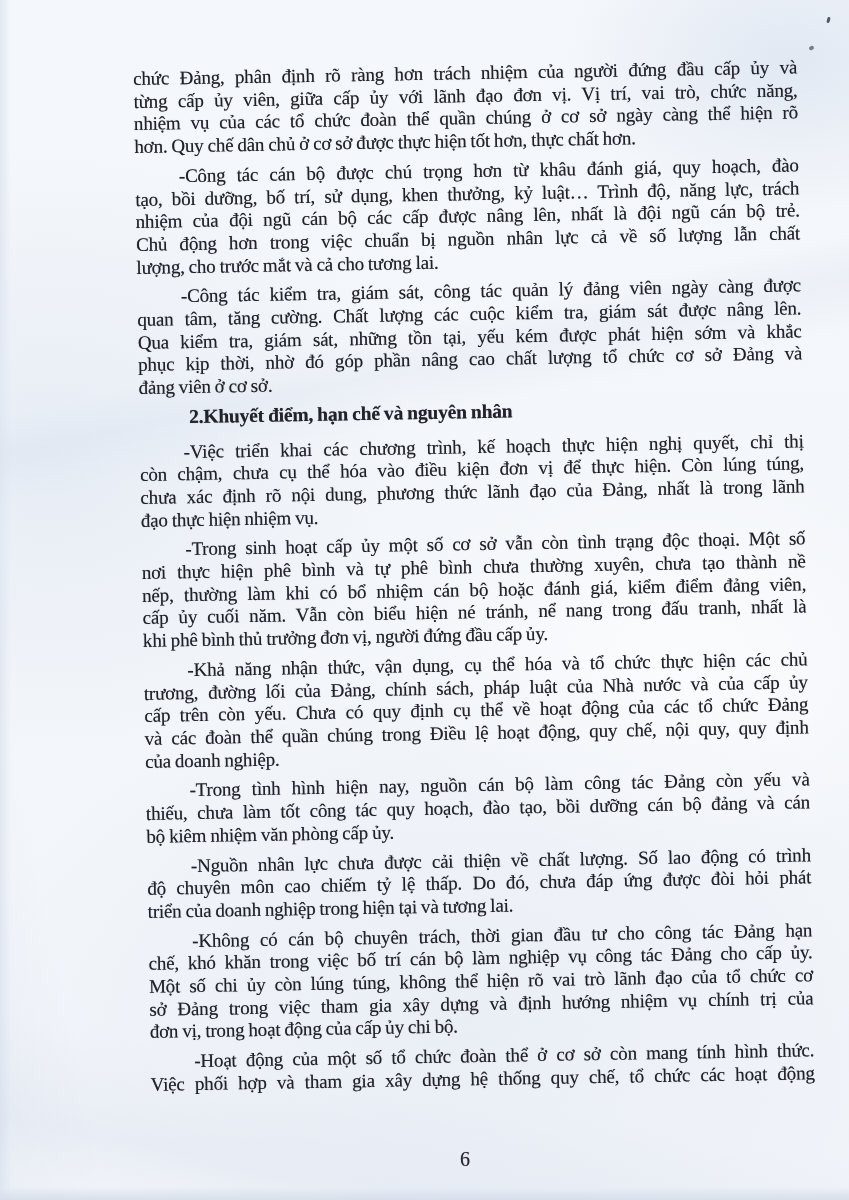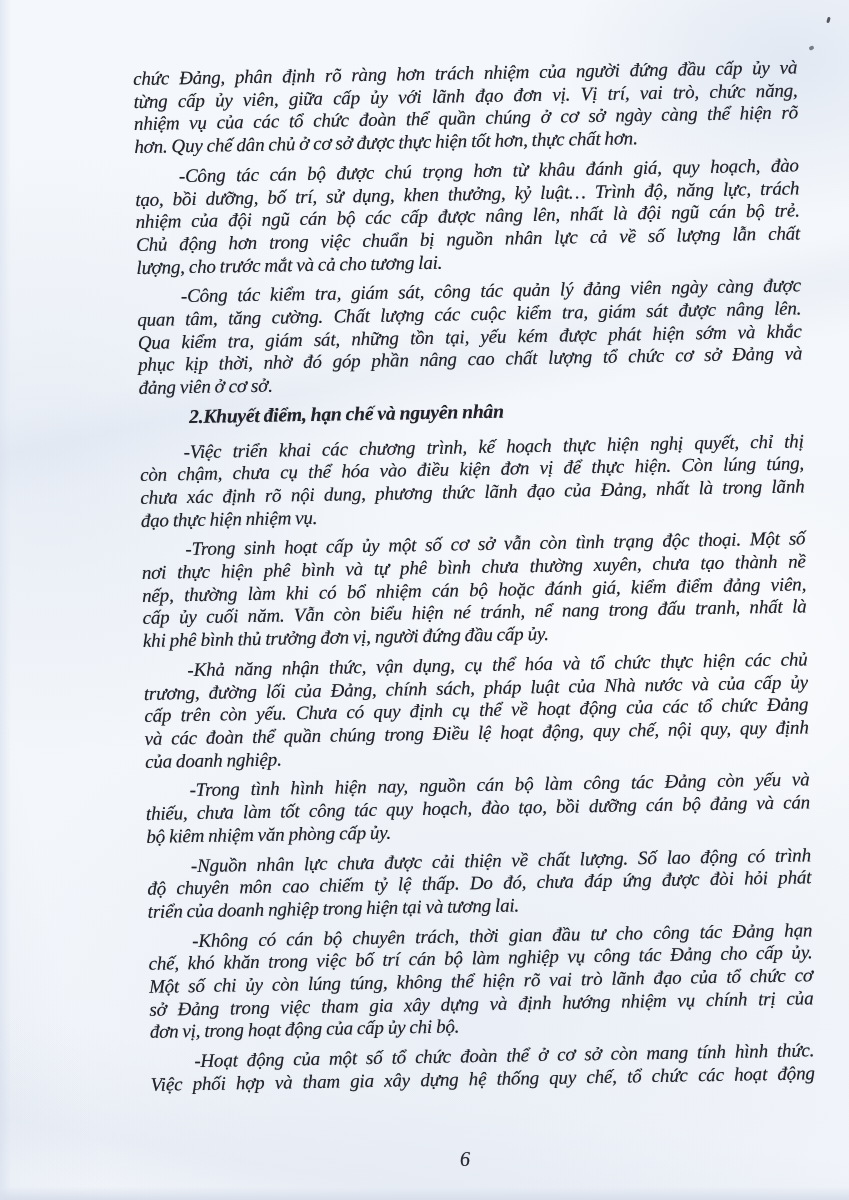--- a/index.html
+++ b/index.html
@@ -15,21 +15,20 @@
     position: absolute;
     left: 0; top: 0;
     width: 849px;
     height: 1200px;
     background:
       radial-gradient(ellipse 320px 220px at 93% 5%, rgba(210,220,236,0.55), rgba(210,220,236,0) 70%),
       radial-gradient(ellipse 500px 420px at 6% 38%, rgba(216,225,239,0.45), rgba(216,225,239,0) 72%),
       radial-gradient(ellipse 650px 500px at 55% 85%, rgba(221,229,241,0.40), rgba(221,229,241,0) 75%),
       radial-gradient(ellipse 420px 300px at 80% 55%, rgba(255,255,255,0.65), rgba(255,255,255,0) 70%),
       linear-gradient(180deg, #f4f7fb 0%, #f3f6fa 60%, #f1f4f9 100%);
-    font-style: italic;
   }
   .crease-overlay {
     position: absolute;
     left: 0; top: 0;
     width: 849px;
     height: 1200px;
     background:
       linear-gradient(168deg, rgba(255,255,255,0) 30%, rgba(206,216,232,0.22) 33%, rgba(255,255,255,0) 37%),
       linear-gradient(78deg, rgba(206,216,232,0.20) 0%, rgba(255,255,255,0) 10%),
       linear-gradient(190deg, rgba(255,255,255,0) 86%, rgba(210,219,234,0.25) 94%, rgba(255,255,255,0) 98%);

